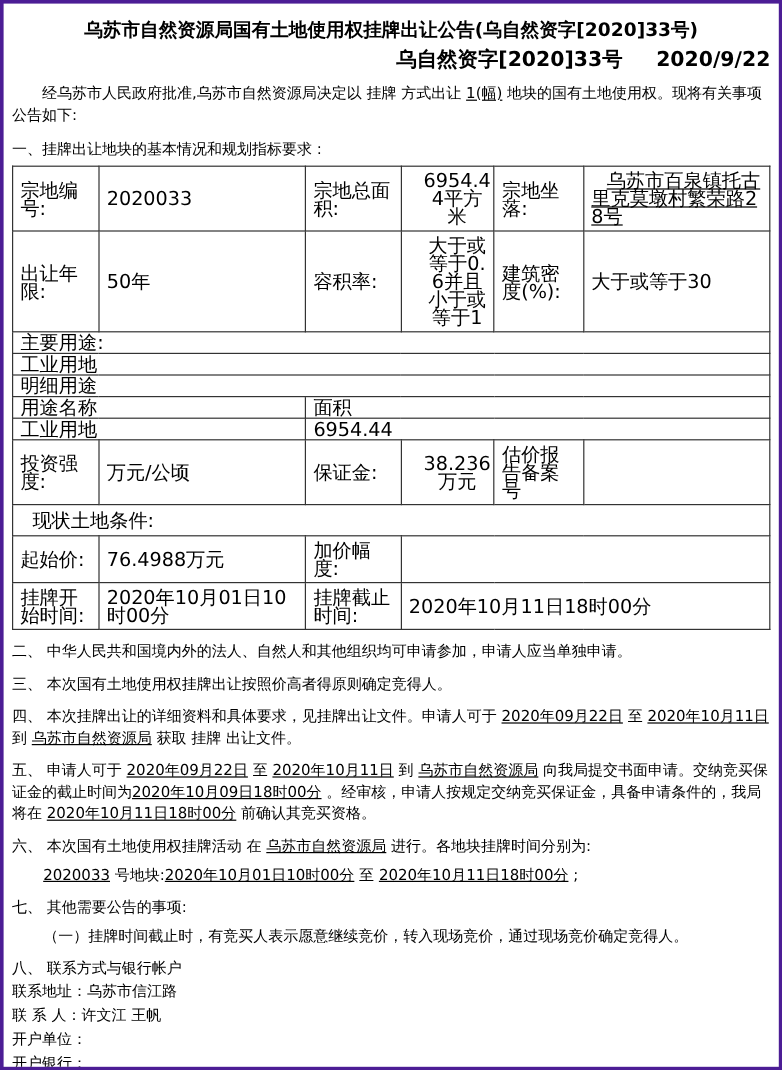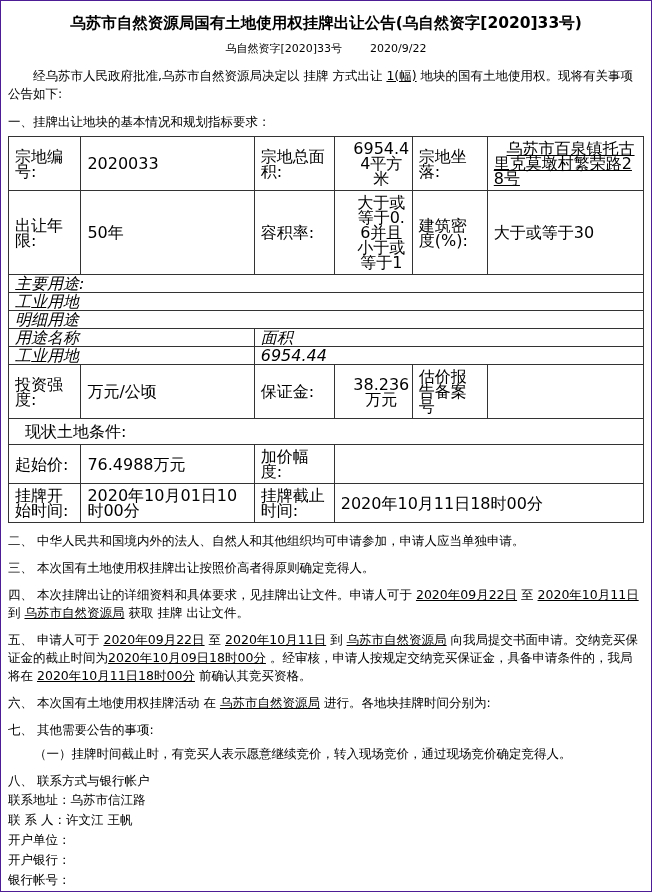--- a/index.html
+++ b/index.html
@@ -1,35 +1,35 @@
 <!DOCTYPE html>
 <html><head>
 <meta charset="utf-8">
 <style>
   html,body{margin:0;padding:0;background:#fff;}
   .page{
     width:652px;height:892px;box-sizing:border-box;overflow:hidden;
-    border:1px solid #4c1d95;background:#fff;
+    border:3px solid #4c1d95;background:#fff;
     padding:10px 7px 4px 7px;
     font-family:"DejaVu Sans",sans-serif;color:#000;
   }
   .title{text-align:center;font-size:15.5px;font-weight:bold;line-height:20px;margin:2px 0 7px 0;}
-  .subtitle{text-align:center;font-size:11px;font-weight:normal;line-height:17px;}
+  .subtitle{text-align:right;font-size:17px;font-weight:bold;line-height:17px;}
   .subtitle .gap{display:inline-block;width:28px;}
   .bodyline{font-size:12.5px;line-height:18px;}
   .intro{margin:10px 0 0 0;text-indent:2em;}
   .heading-one{margin:10px 0 0 0;}
   .section{margin:9px 0 0 0;}
   .section .line{font-size:12.5px;line-height:18px;}
   .section .sub{margin-left:26px;margin-top:6px;}
   .section .tight{margin-top:0;line-height:20px;}
   .u{text-decoration:underline;}
   .land-table{border-collapse:collapse;width:100%;table-layout:fixed;margin:5px 0 0 0;font-size:16px;}
   .land-table td{border:1px solid #333;padding:4px 6px;line-height:15px;vertical-align:middle;word-break:break-all;}
-  .land-table tr.compact td{padding:1px 6px;font-style:italic;}
+  .land-table tr.compact td{padding:1px 6px;}
   .land-table td.c{text-align:center;padding-left:18px;padding-right:2px;}
   .land-table td.ind{padding-left:16px;padding-top:5px;padding-bottom:5px;}
   .land-table td.ti{text-indent:0.8em;text-decoration:underline;}
 </style>
 </head>
 <body>
 
 <div class="page">
 
   <div class="title">乌苏市自然资源局国有土地使用权挂牌出让公告(乌自然资字[2020]33号)</div>
@@ -119,20 +119,21 @@
         <div class="line"><span>三、 本次国有土地使用权挂牌出让按照价高者得原则确定竞得人。</span></div>
       </div>
       <div class="section">
         <div class="line"><span>四、 本次挂牌出让的详细资料和具体要求，见挂牌出让文件。申请人可于 </span><span class="u">2020年09月22日</span><span> 至 </span><span class="u">2020年10月11日</span><span> 到 </span><span class="u">乌苏市自然资源局</span><span> 获取 挂牌 出让文件。</span></div>
       </div>
       <div class="section">
         <div class="line"><span>五、 申请人可于 </span><span class="u">2020年09月22日</span><span> 至 </span><span class="u">2020年10月11日</span><span> 到 </span><span class="u">乌苏市自然资源局</span><span> 向我局提交书面申请。交纳竞买保证金的截止时间为</span><span class="u">2020年10月09日18时00分</span><span> 。经审核，申请人按规定交纳竞买保证金，具备申请条件的，我局将在 </span><span class="u">2020年10月11日18时00分</span><span> 前确认其竞买资格。</span></div>
       </div>
       <div class="section">
         <div class="line"><span>六、 本次国有土地使用权挂牌活动 在 </span><span class="u">乌苏市自然资源局</span><span> 进行。各地块挂牌时间分别为:</span></div>
+        <div class="line sub"><span class="u">2020033</span><span> 号地块:</span><span class="u">2020年10月01日10时00分</span><span> 至 </span><span class="u">2020年10月11日18时00分</span><span> ;</span></div>
       </div>
       <div class="section">
         <div class="line"><span>七、 其他需要公告的事项:</span></div>
         <div class="line sub"><span>（一）挂牌时间截止时，有竞买人表示愿意继续竞价，转入现场竞价，通过现场竞价确定竞得人。</span></div>
       </div>
       <div class="section">
         <div class="line"><span>八、 联系方式与银行帐户</span></div>
         <div class="line tight"><span>联系地址：乌苏市信江路</span></div>
         <div class="line tight"><span>联 系 人：许文江 王帆</span></div>
         <div class="line tight"><span>开户单位：</span></div>

